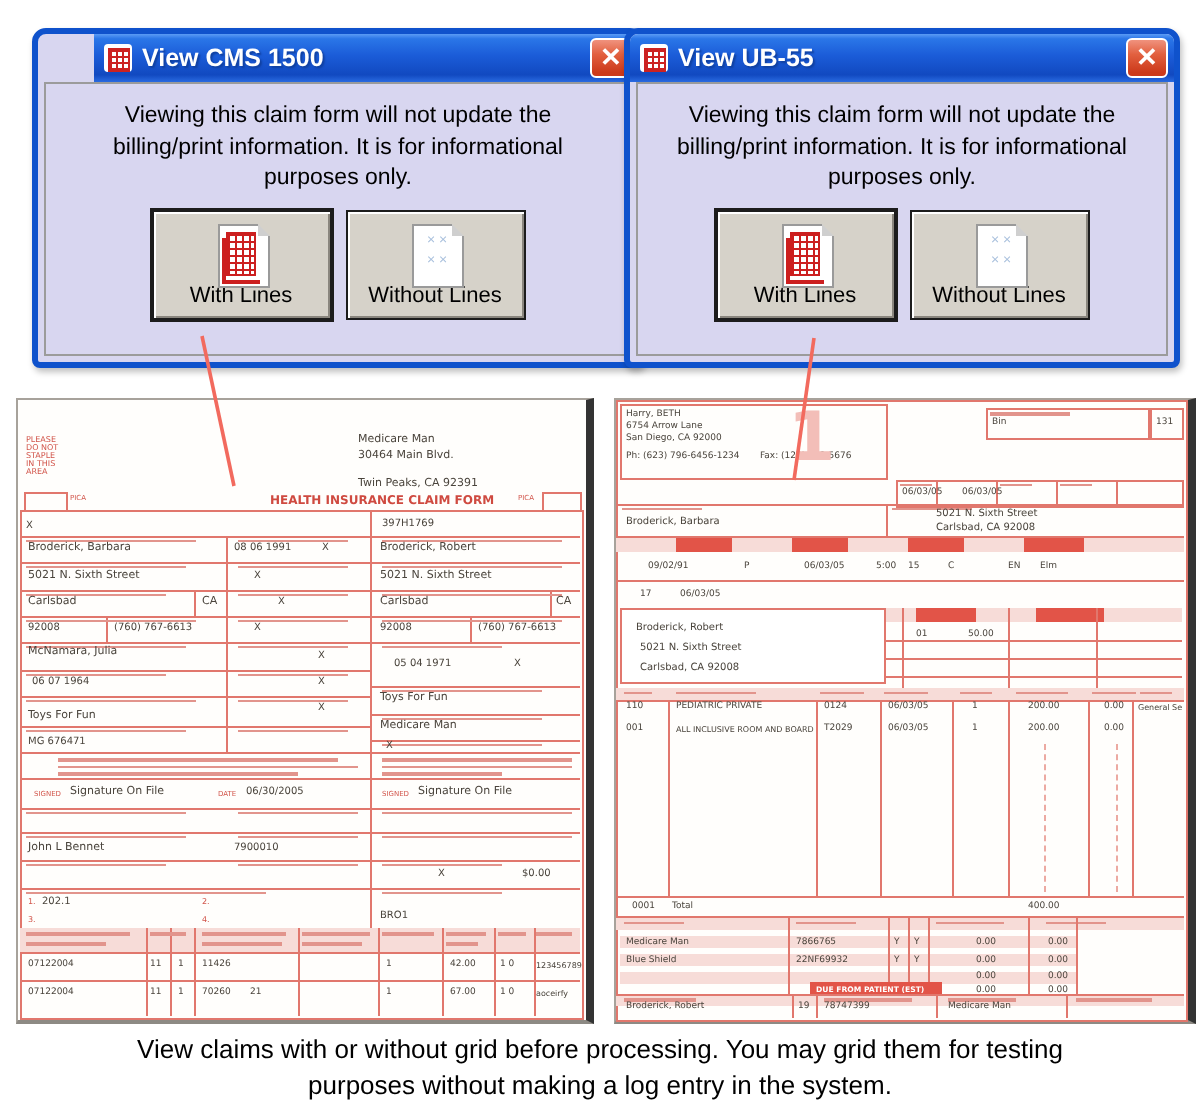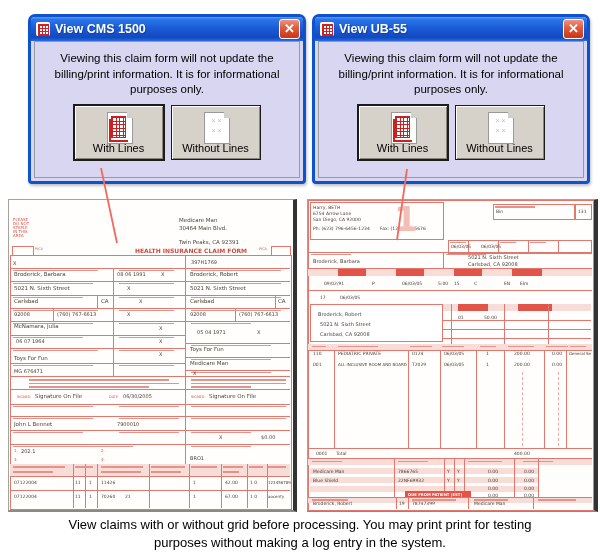--- a/index.html
+++ b/index.html
@@ -61,21 +61,21 @@
 
   .caption{position:absolute;left:63px;top:516px;width:474px;text-align:center;
            font-size:13px;line-height:1.35;color:#000;white-space:pre-line;}
   .pointer-svg{position:absolute;left:0;top:0;pointer-events:none;}
 </style>
 </head>
 <body>
 
 <div class="canvas">
 
-  <div class="dialog" style="left:28px;top:14px;">
+  <div class="dialog" style="left:16px;top:14px;padding-left:28px;">
     <div class="titlebar">
       <span class="dlg-icon">
           <span class="dlg-icon-grid"></span>
         </span>
       <span class="dlg-title">View CMS 1500</span>
       <span class="close-btn">
           <span class="close-x">✕</span>
         </span>
     </div>
     <div class="dlg-body">
@@ -464,15 +464,15 @@
         <div class="ftext" style="left: 104px; top: 302px; font-size: 4.5px;">78747399</div>
         <div class="ftext" style="left: 166px; top: 302px; font-size: 4.5px;">Medicare Man</div>
       </div>
   </div>
 
   <svg class="pointer-svg" width="600" height="558">
     <line x1="101" y1="168" x2="117" y2="243" stroke="#f26a5e" stroke-width="1.8"></line>
     <line x1="407" y1="169" x2="397" y2="240" stroke="#f26a5e" stroke-width="1.8"></line>
   </svg>
 
-  <div class="caption">View claims with or without grid before processing. You may print print for testing
+  <div class="caption">View claims with or without grid before processing. You may grid them for testing
 purposes without making a log entry in the system.</div>
 </div>
 
 </body></html>

